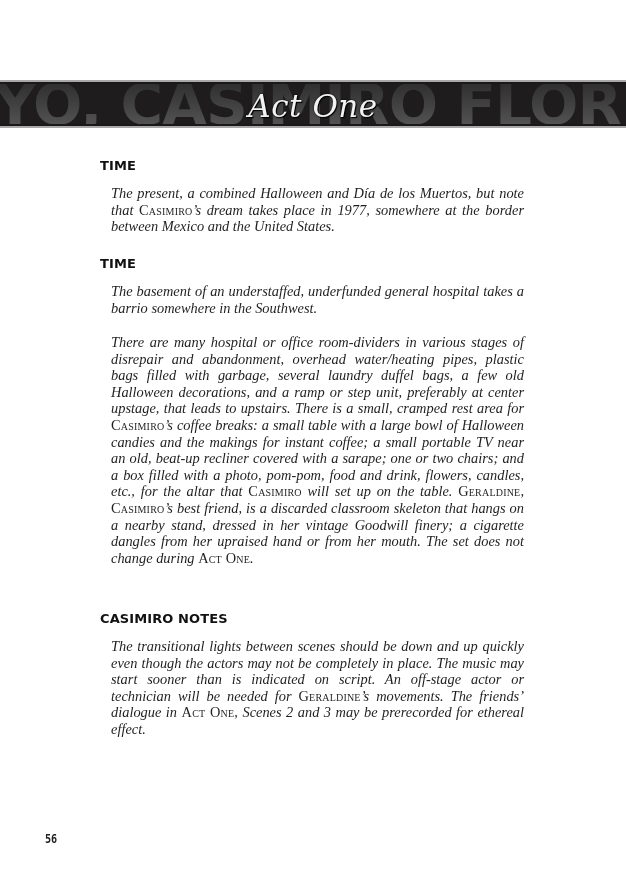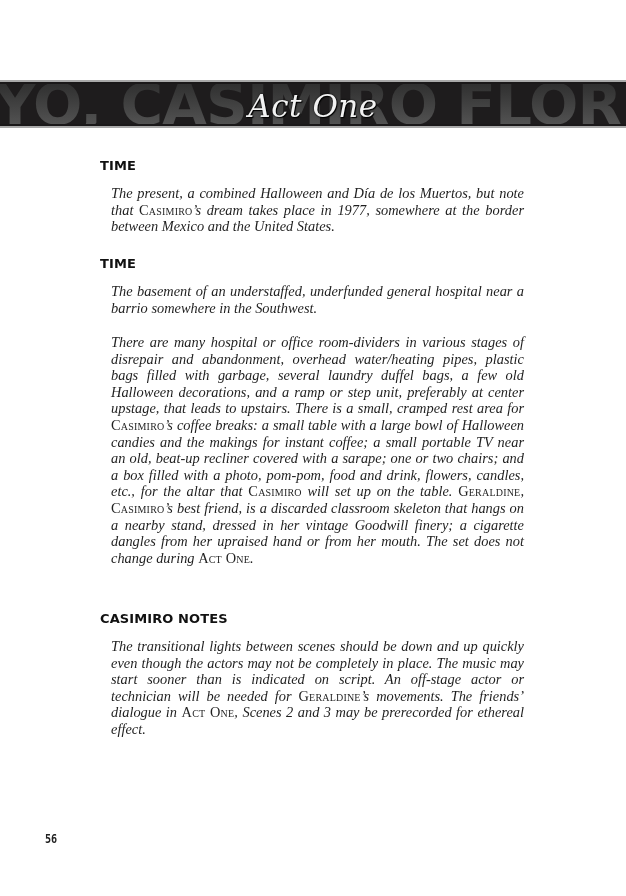--- a/index.html
+++ b/index.html
@@ -130,21 +130,21 @@
   </div>
 </div>
 
 <div class="section" id="sec-time">
   <h2 class="section-heading">TIME</h2>
   <p class="section-body">The present, a combined Halloween and Día de los Muertos, but note that <span class="sc">Casimiro</span>’s dream takes place in 1977, somewhere at the border between Mexico and the United States.</p>
 </div>
 
 <div class="section" id="sec-place">
   <h2 class="section-heading">TIME</h2>
-  <p class="section-body">The basement of an understaffed, underfunded general hospital near a barrio somewhere in the Southwest.</p>
+  <p class="section-body">The basement of an understaffed, underfunded general hospital takes a barrio somewhere in the Southwest.</p>
 </div>
 
 <div class="section" id="sec-set">
   <p class="section-body">There are many hospital or office room-dividers in various stages of disrepair and abandonment, overhead water/heating pipes, plastic bags filled with garbage, several laundry duffel bags, a few old Halloween decorations, and a ramp or step unit, preferably at center upstage, that leads to upstairs. There is a small, cramped rest area for <span class="sc">Casimiro</span>’s coffee breaks: a small table with a large bowl of Halloween candies and the makings for instant coffee; a small portable TV near an old, beat-up recliner covered with a sarape; one or two chairs; and a box filled with a photo, pom-pom, food and drink, flowers, candles, etc., for the altar that <span class="sc">Casimiro</span> will set up on the table. <span class="sc">Geraldine</span>, <span class="sc">Casimiro</span>’s best friend, is a discarded classroom skeleton that hangs on a nearby stand, dressed in her vintage Goodwill finery; a cigarette dangles from her upraised hand or from her mouth. The set does not change during <span class="sc">Act One</span>.</p>
 </div>
 
 <div class="section" id="sec-tech">
   <h2 class="section-heading">CASIMIRO NOTES</h2>
   <p class="section-body">The transitional lights between scenes should be down and up quickly even though the actors may not be completely in place. The music may start sooner than is indicated on script. An off-stage actor or technician will be needed for <span class="sc">Geraldine</span>’s movements. The friends’ dialogue in <span class="sc">Act One</span>, Scenes 2 and 3 may be prerecorded for ethereal effect.</p>
 </div>

